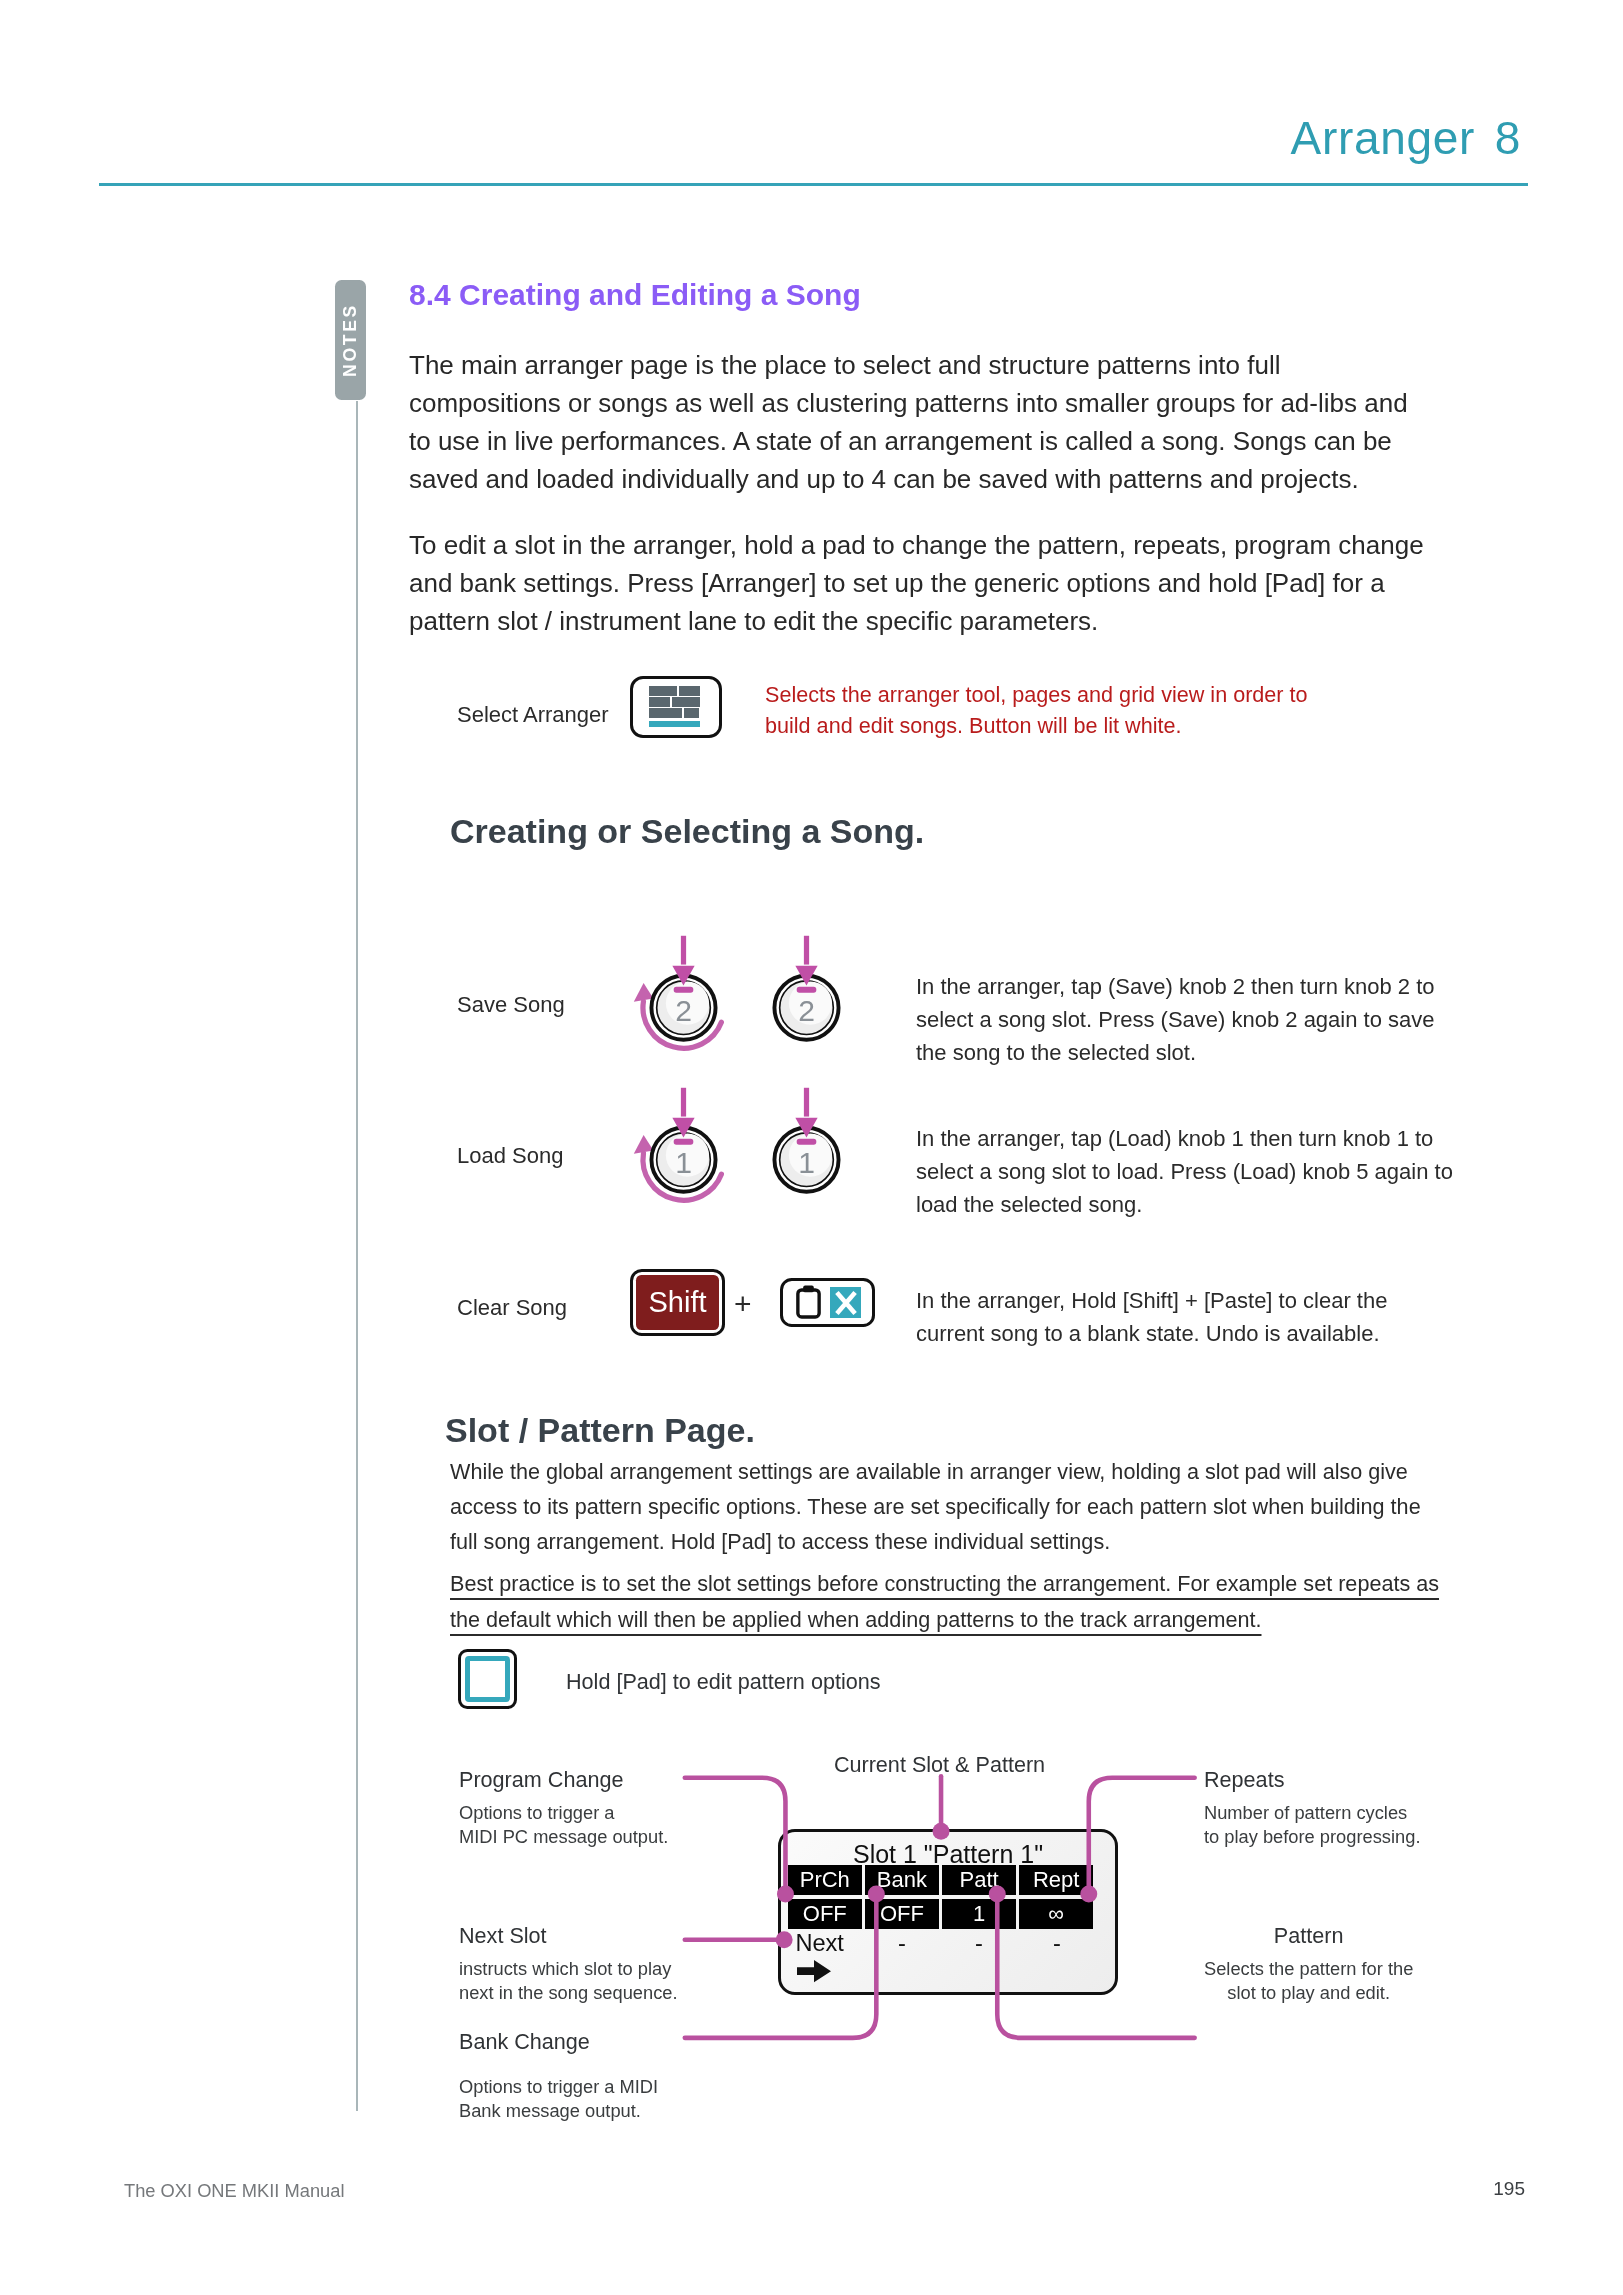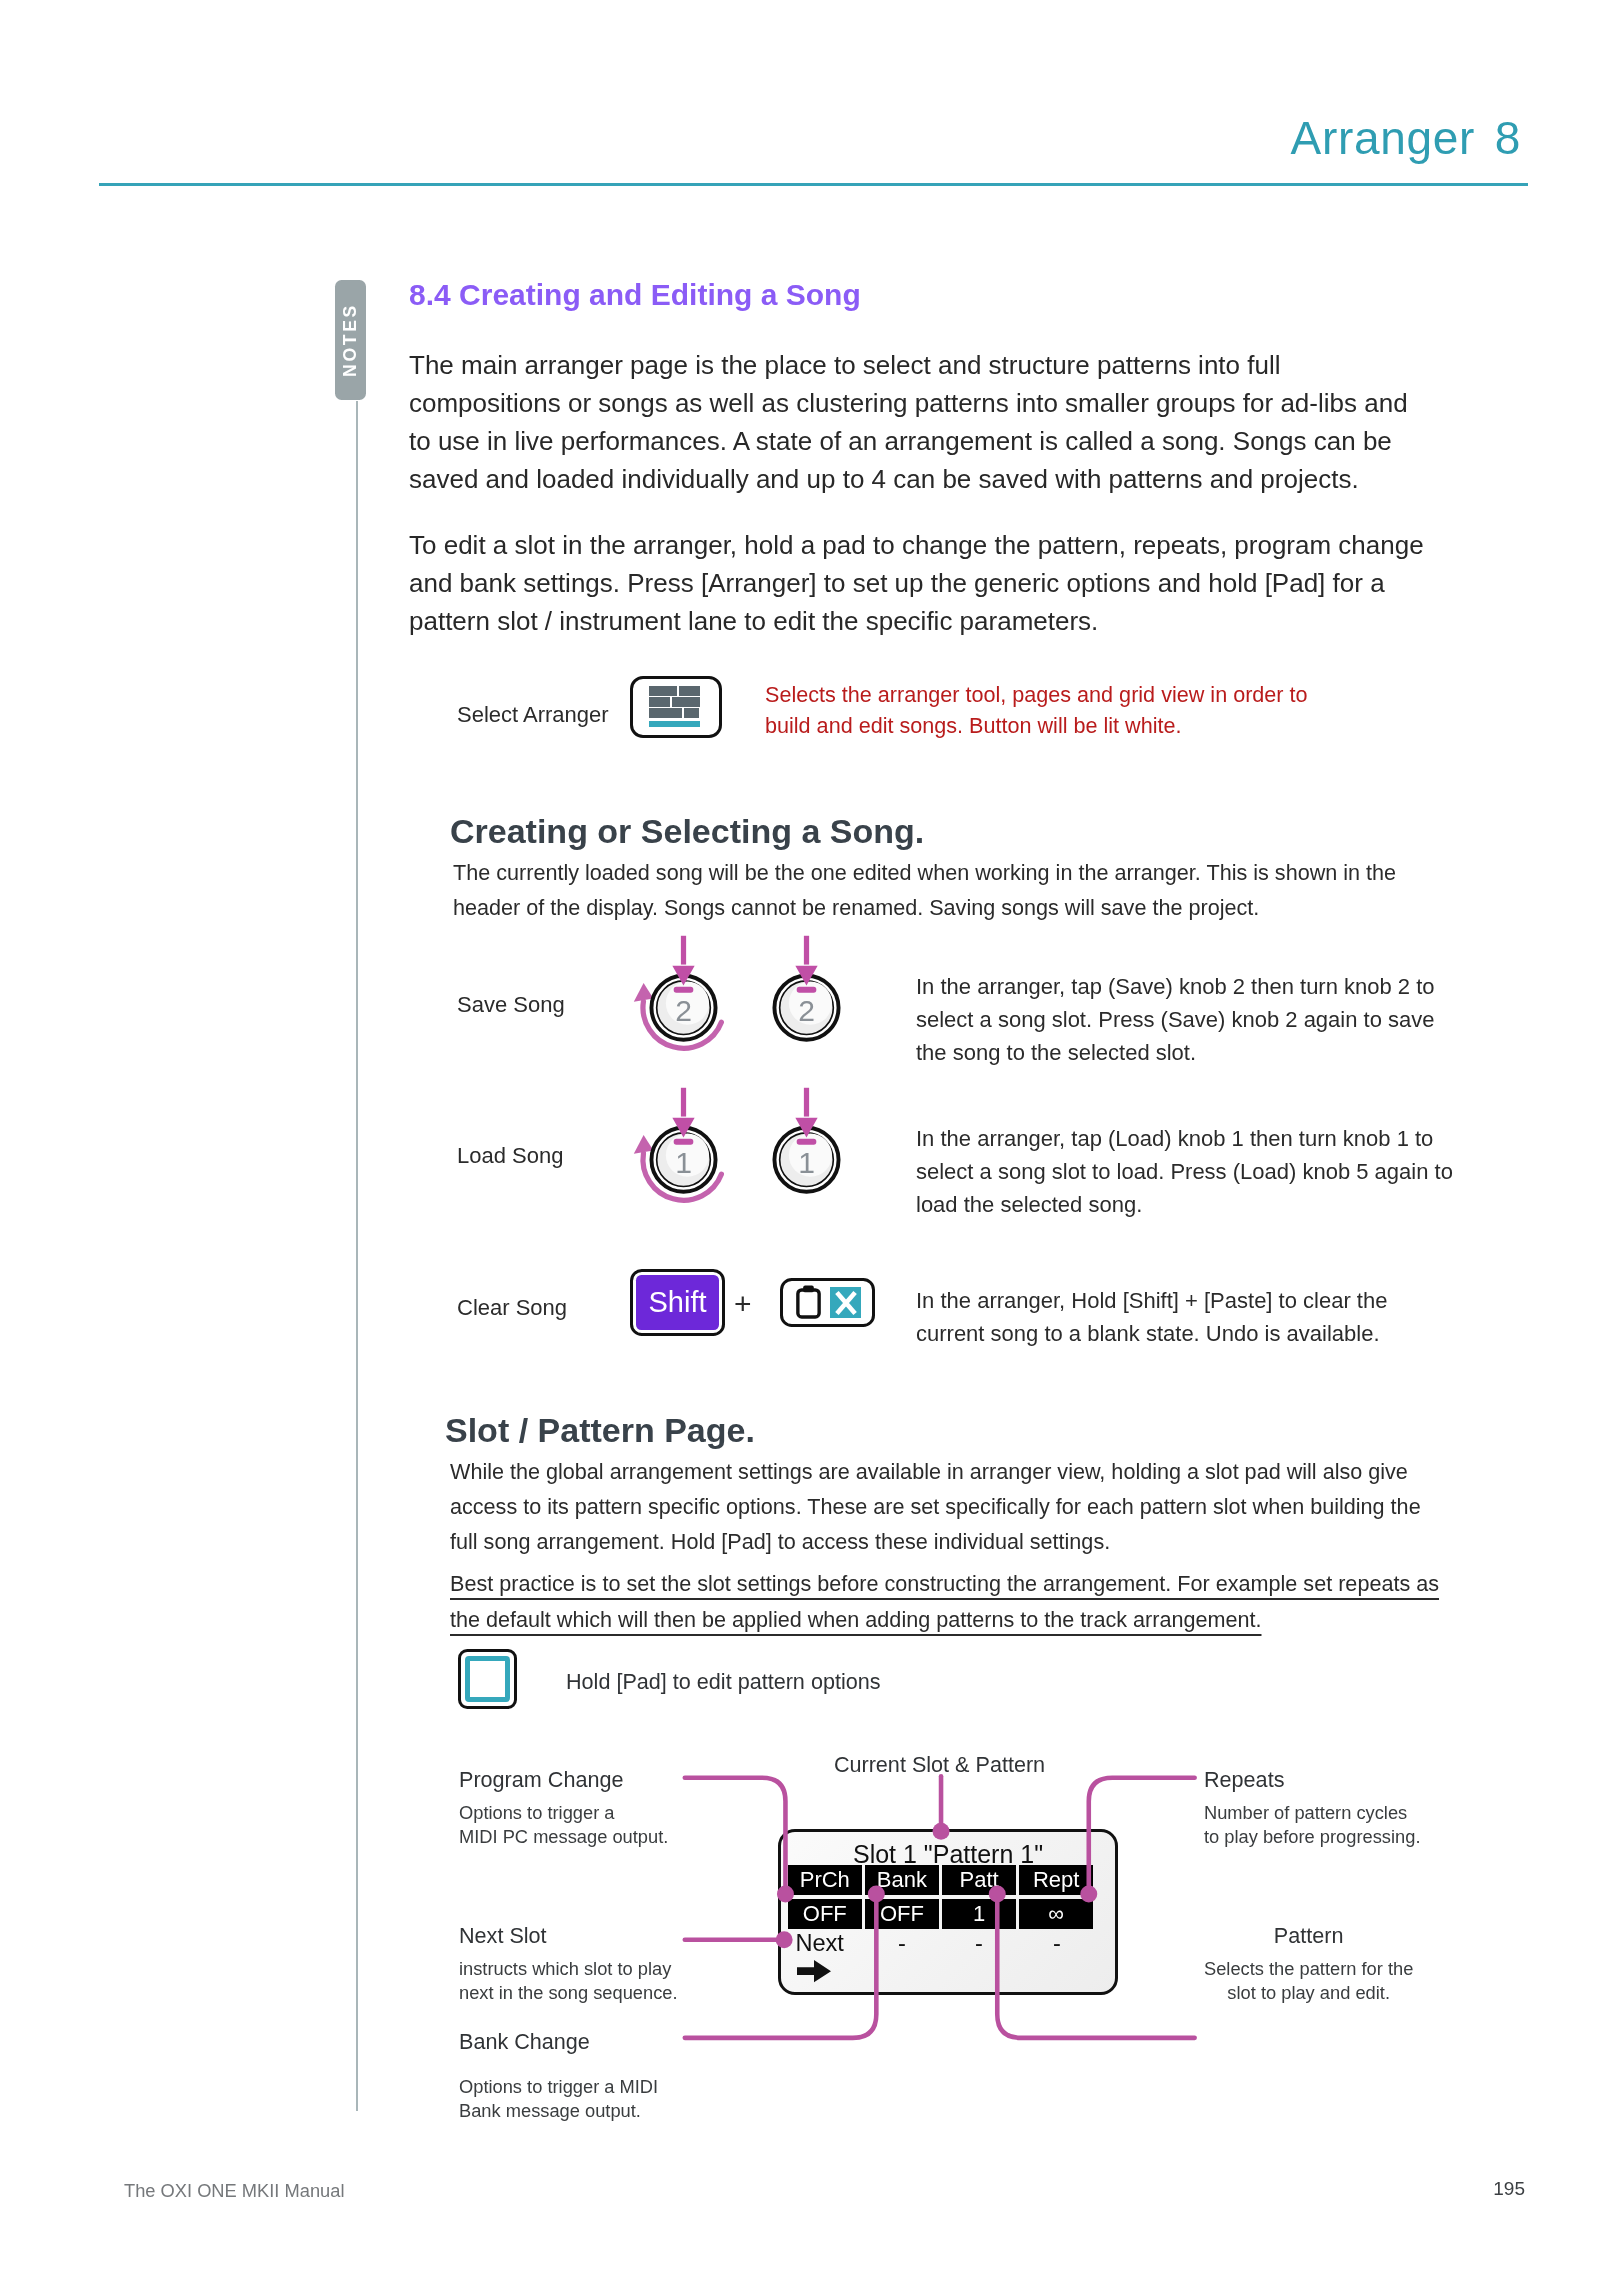--- a/index.html
+++ b/index.html
@@ -28,21 +28,21 @@
   .sel-desc{font-size:21.6px;line-height:31px;color:#b91c1c;}
   
   .hw-btn{background:#ffffff;border:3.9px solid #111111;border-radius:13px;box-sizing:border-box;}
   .arr-btn{width:92px;height:62px;}
   .bricks{position:absolute;left:15.7px;top:7.2px;width:51px;}
   .brick-row{display:flex;gap:2px;margin-bottom:1.3px;}
   .brick{background:#5a676e;height:9.8px;}
   .teal-bar{background:#35a8bc;height:5.2px;width:51px;margin-top:3.3px;}
   .shift-btn{width:95px;height:67px;background:#ffffff;border:3.9px solid #111111;border-radius:11.8px;
              box-sizing:border-box;padding:3.3px;}
-  .shift-inner{width:100%;height:100%;background:#6d28d9;border-radius:5.2px;display:flex;
+  .shift-inner{width:100%;height:100%;background:#7f1d1d;border-radius:5.2px;display:flex;
                align-items:center;justify-content:center;color:#ffffff;font-size:29px;}
   .plus-sign{font-size:30px;color:#2b2b2b;}
   .paste-btn{width:95px;height:49px;background:#ffffff;border:3.9px solid #111111;border-radius:11.8px;
              box-sizing:border-box;display:flex;align-items:center;justify-content:center;gap:7.9px;}
   .x-square{width:31px;height:31px;background:#35a8bc;display:flex;align-items:center;justify-content:center;}
   .pad-btn{width:59px;height:60px;background:#ffffff;border:3.9px solid #111111;border-radius:9.2px;
            box-sizing:border-box;padding:3.9px;}
   .pad-inner{width:100%;height:100%;border:5.9px solid #35a8bc;border-radius:3.9px;box-sizing:border-box;background:#ffffff;}
   
   .diag-title{font-size:21.6px;color:#303336;}
@@ -97,22 +97,20 @@
           <div class="brick" style="width:33px;"></div>
           <div class="brick" style="width:15.7px;"></div>
         </div>
       <div class="teal-bar"></div>
     </div>
   </div>
   <div class="abs sel-desc ml" style="left:765px;top:679px;width:687px;">Selects the arranger tool, pages and grid view in order to
 build and edit songs. Button will be lit white.</div>
 
   <div class="abs h2" style="left:450px;top:812px;">Creating or Selecting a Song.</div>
-  <div class="abs section-p ml" style="left:453px;top:855px;width:1060px;">The currently loaded song will be the one edited when working in the arranger. This is shown in the
-header of the display. Songs cannot be renamed. Saving songs will save the project.</div>
 
   <div class="abs row-label" style="left:457px;top:992px;">Save Song</div>
   <svg class="abs" style="left:618px;top:924px;" width="131" height="157" viewBox="0 0 200 240">
     <path d="M157.9,150.2 A62,62 0 0 1 38.8,118.3" fill="none" stroke="#c463ae" stroke-width="8" stroke-linecap="round"></path>
     <polygon points="39,90 24,119 54,114" fill="#c463ae"></polygon>
     <circle cx="100" cy="128" r="49" fill="#ffffff" stroke="#111111" stroke-width="6"></circle>
     <circle cx="100" cy="128" r="41" fill="#ededed" stroke="#111111" stroke-width="2.5"></circle>
     <circle cx="106" cy="121" r="33" fill="#fafafa"></circle>
     <rect x="96" y="18" width="8" height="44" fill="#c04fa6"></rect>
     <polygon points="100,94 83,64 117,64" fill="#c04fa6"></polygon>

